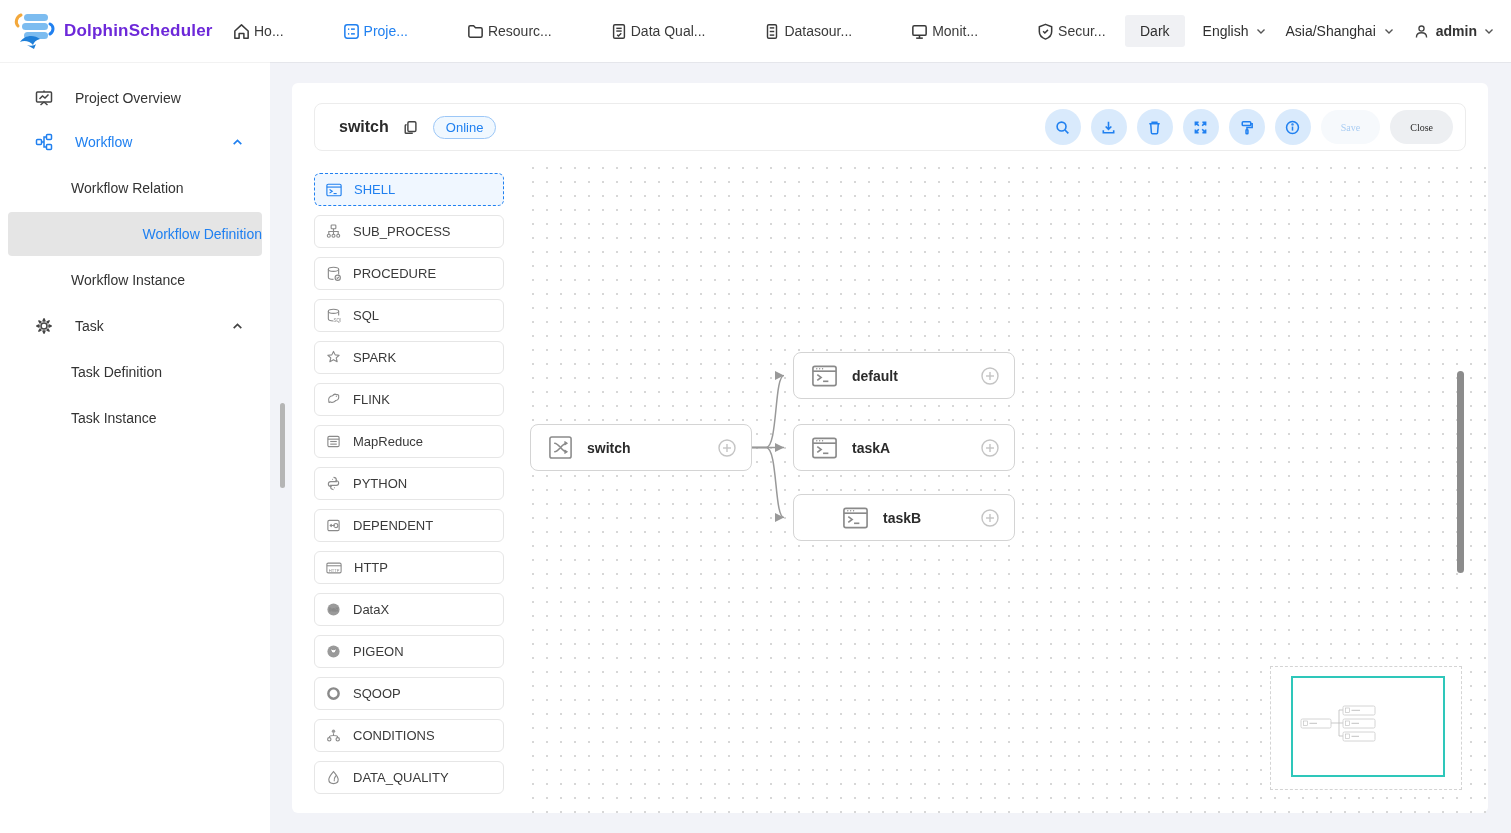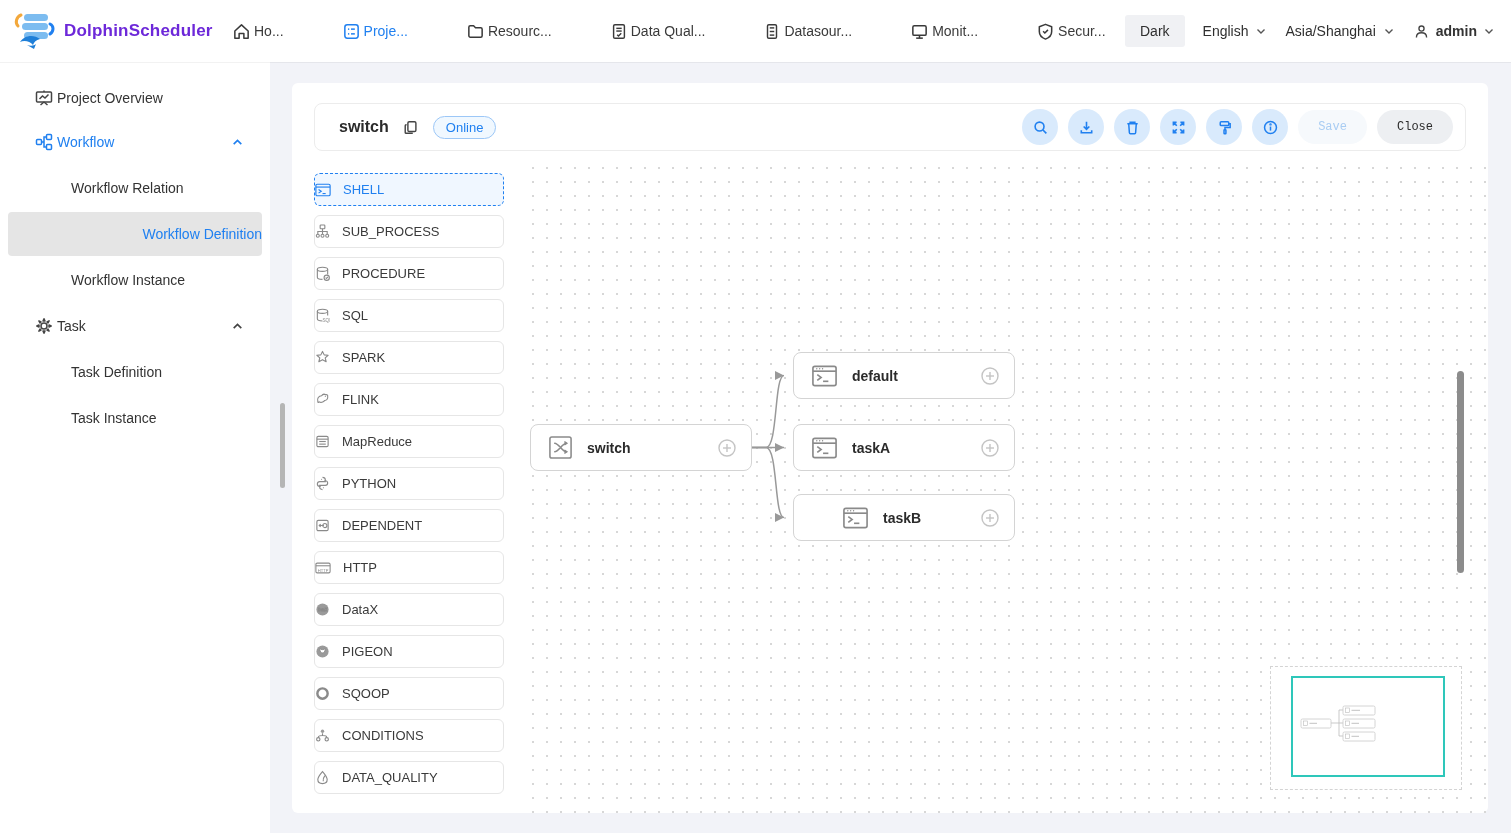--- a/index.html
+++ b/index.html
@@ -16,21 +16,21 @@
   .nav-item svg { stroke:#3a3a3a; }
   .nav-item.active { color:#2080f0; }
   .nav-item.active svg { stroke:#2080f0; }
   .header-right { margin-left:auto; display:flex; align-items:center; gap:18px; padding-right:16px; }
   .theme-btn { background:#f0f1f4; border-radius:3px; padding:8px 15px; font-size:14px; color:#2f2f2f; cursor:pointer; }
   .dropdown { display:flex; align-items:center; gap:7px; cursor:pointer; color:#2f2f2f; }
   .user-chip { display:flex; align-items:center; gap:6px; cursor:pointer; font-weight:bold; }
 
   
   .sidebar { position:absolute; top:62px; left:0; width:270px; height:771px; background:#fff; padding-top:14px; z-index:20; }
-  .side-item { height:44px; display:flex; align-items:center; gap:3px; padding-left:34px; cursor:pointer; color:#333; }
+  .side-item { height:44px; display:flex; align-items:center; gap:21px; padding-left:34px; cursor:pointer; color:#333; }
   .side-item svg { stroke:#444; flex:0 0 auto; }
   .side-item.blue { color:#2080f0; }
   .side-item.blue svg { stroke:#2080f0; }
   .side-sub { height:44px; display:flex; align-items:center; padding-left:63px; cursor:pointer; color:#333; margin:2px 8px; border-radius:4px; }
   .side-sub.selected { background:#e5e5e5; color:#2080f0;justify-content:flex-end; }
   .chevron { margin-left:auto; margin-right:26px; }
   .side-scrollthumb { position:absolute; left:280px; top:403px; width:5px; height:85px; background:#b5b5b5; border-radius:3px; z-index:25; }
 
   
   .main-card { position:absolute; left:292px; top:83px; width:1196px; height:730px; background:#fff; border-radius:6px; }
@@ -39,29 +39,29 @@
   .dag-toolbar { position:absolute; left:22px; top:20px; width:1152px; height:48px; border:1px solid #ececec;
                  border-radius:8px; display:flex; align-items:center; padding:0 12px 0 24px; background:#fff; z-index:10; }
   .wf-name { font-size:16px; font-weight:bold; color:#2b2b2b; margin-right:14px; }
   .copy-icon { cursor:pointer; margin-right:14px; display:flex; }
   .badge-online { border:1px solid #9cc7f7; background:#f0f8ff; color:#2080f0; font-size:13px;
                   border-radius:12px; padding:3px 12px; }
   .toolbar-actions { margin-left:auto; display:flex; align-items:center; gap:10px; }
   .circle-btn { width:36px; height:36px; border-radius:50%; background:#d9eafc; display:flex; align-items:center;
                 justify-content:center; cursor:pointer; }
   .circle-btn svg { stroke:#2080f0; }
-  .pill-btn { height:34px; border-radius:17px; border:none; font-size:12px; padding:0 20px; cursor:pointer;
-              font-family:Liberation Mono, monospace; }
+  .pill-btn { height:34px; border-radius:17px; border:none; font-size:10px; padding:0 20px; cursor:pointer;
+              font-family:Liberation Serif, serif; }
   .pill-save { background:#f6f9fc; color:#a9cdf3; }
   .pill-close { background:#edeff2; color:#2b2b2b; }
 
   
   .task-panel { position:absolute; left:22px; top:90px; width:190px; display:flex; flex-direction:column; gap:9px; z-index:10; }
   .task-card { height:33px; background:#fff; border:1px solid #e6e6e6; border-radius:6px; display:flex;
-               align-items:center; gap:12px; font-size:13px; color:#3a3a3a; cursor:grab; }
+               align-items:center; gap:12px; padding-left:11px; font-size:13px; color:#3a3a3a; cursor:grab; }
   .task-card svg { stroke:#8a8a8a; fill:none; flex:0 0 auto; }
   .task-card .fillicon { fill:#9a9a9a; stroke:none; }
   .task-card.selected { border:1.5px dashed #2080f0; background:#f0f7ff; color:#2080f0; }
   .task-card.selected svg { stroke:#2080f0; }
 
   
   .canvas { position:absolute; left:230px; top:72px; width:966px; height:658px; overflow:hidden;
             background-image:radial-gradient(#d7d7d7 1.1px, transparent 1.1px); background-size:14px 14px; background-position:4px 6px; }
   .edges-svg { position:absolute; left:0; top:0; width:100%; height:100%; pointer-events:none; }
   .dag-node { position:absolute; width:222px; height:47px; background:#fff; border:1px solid #d4d4d4; border-radius:8px;

